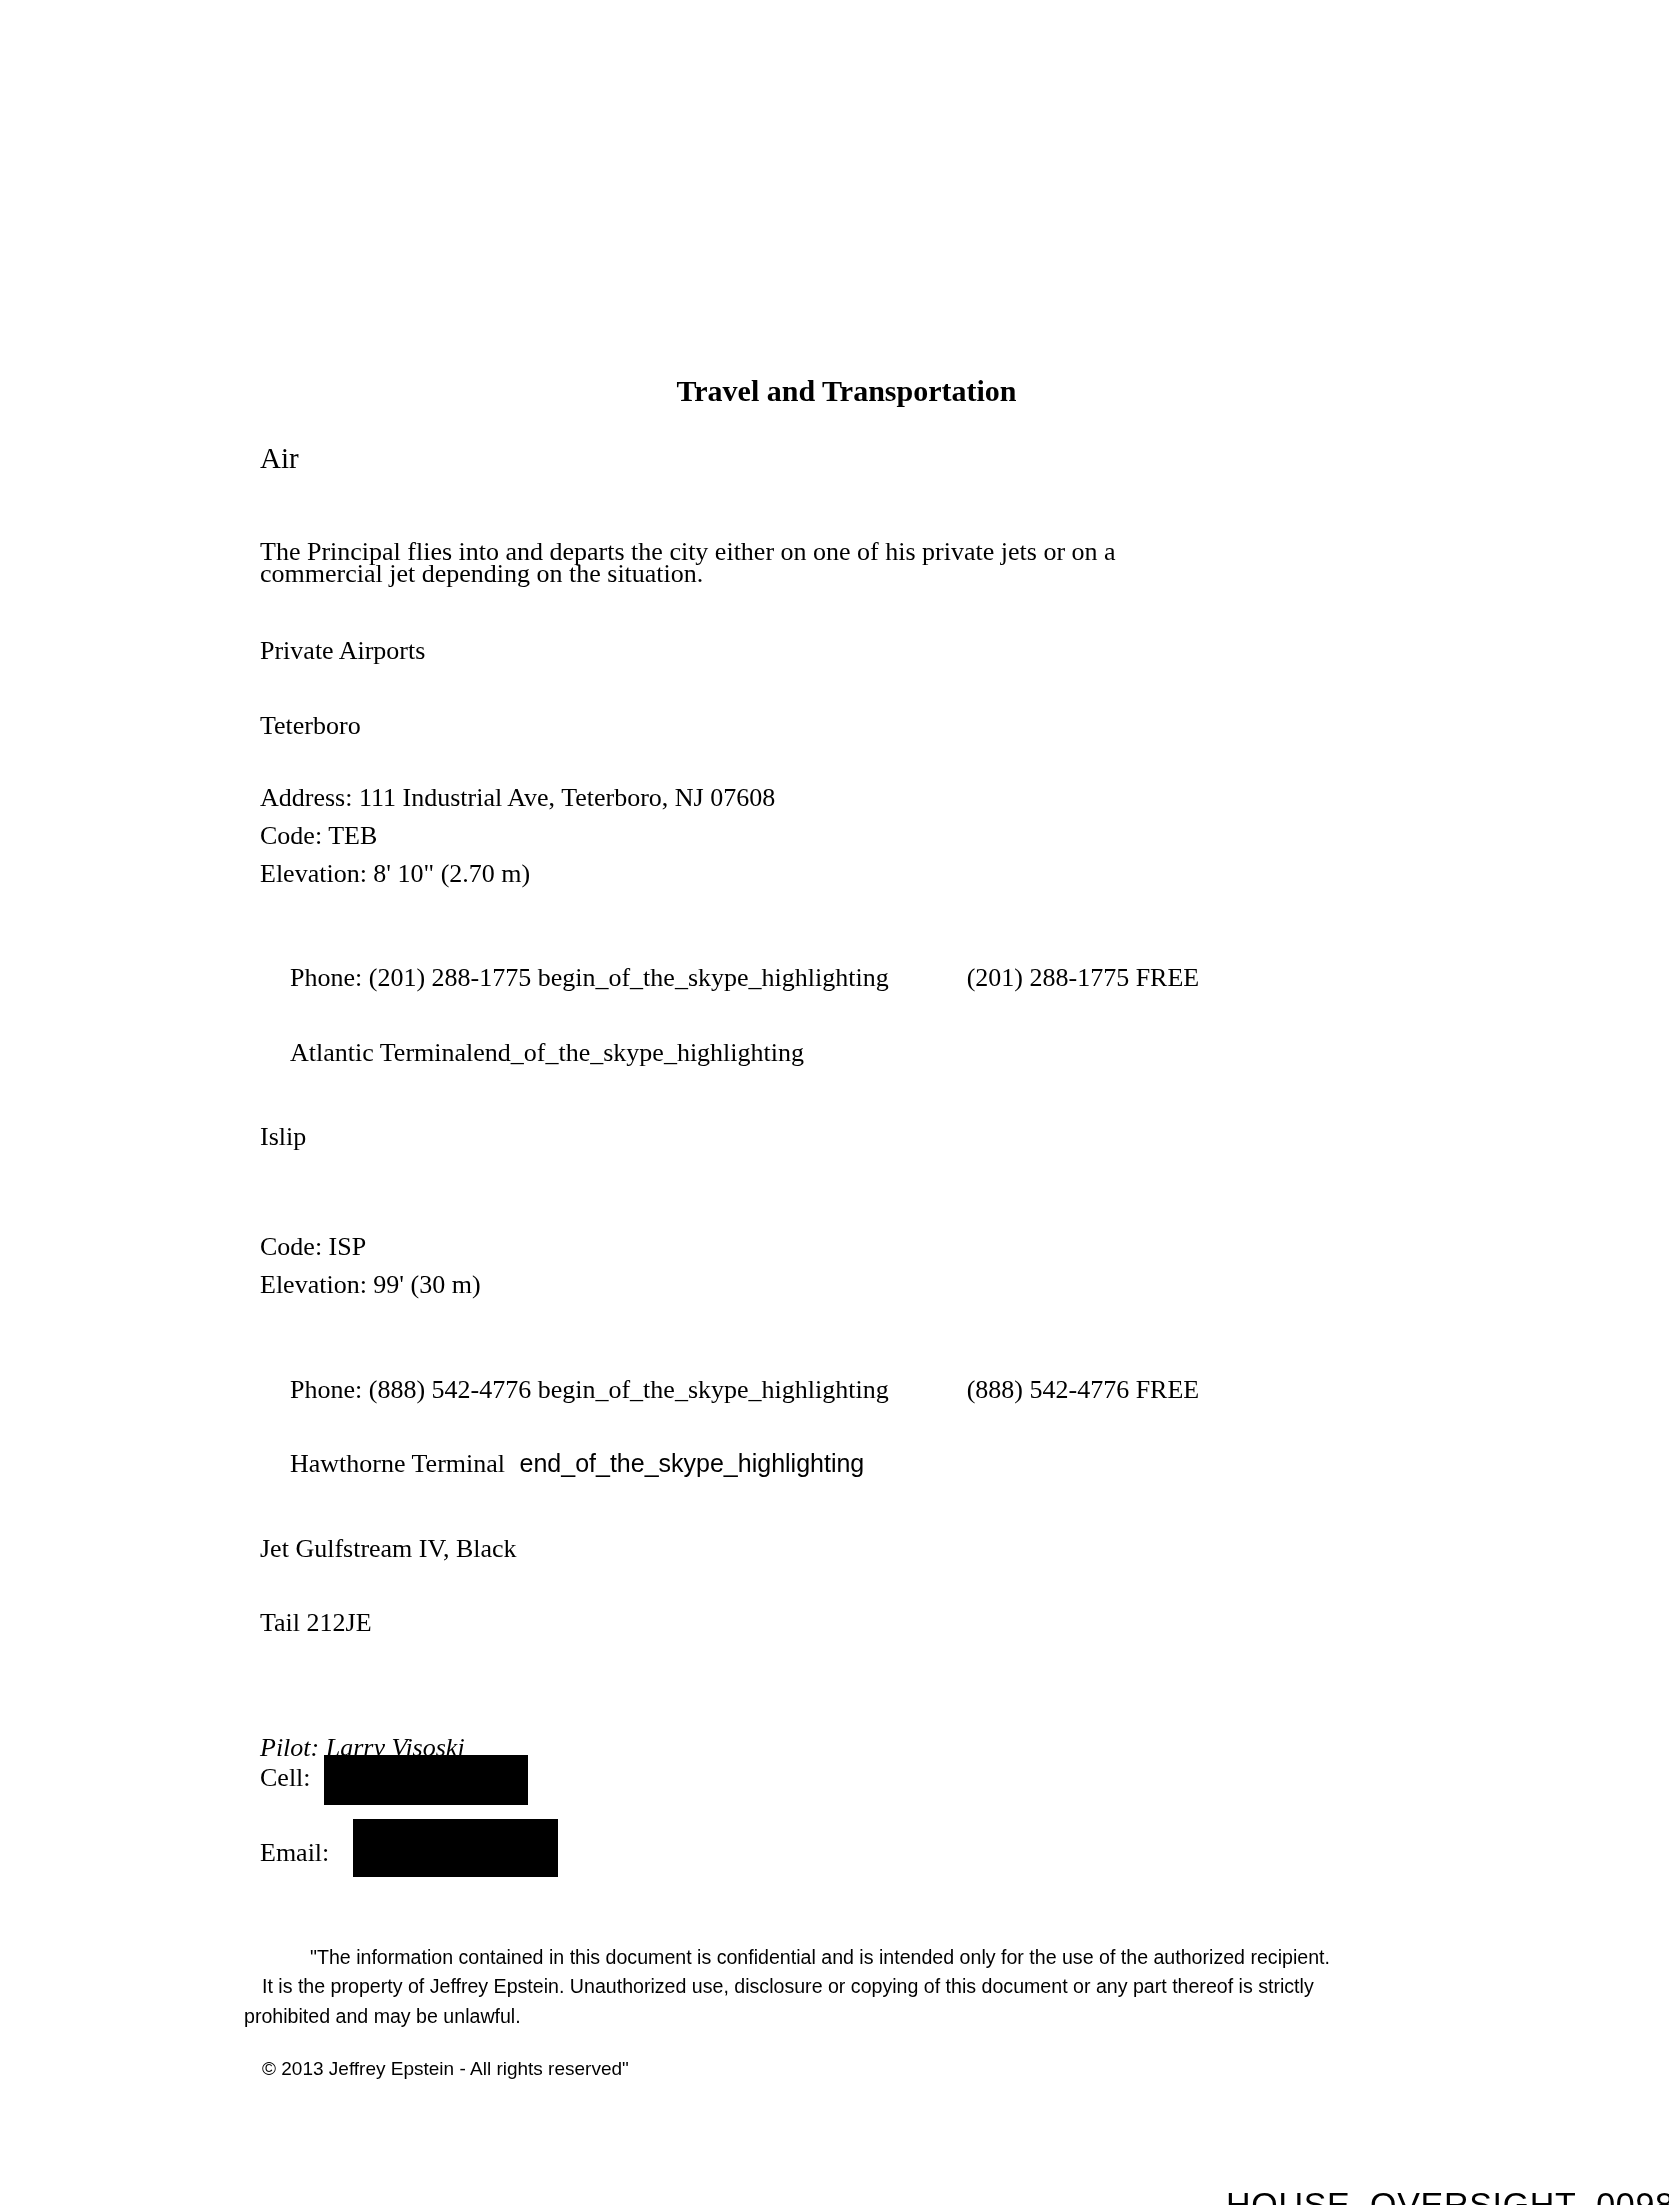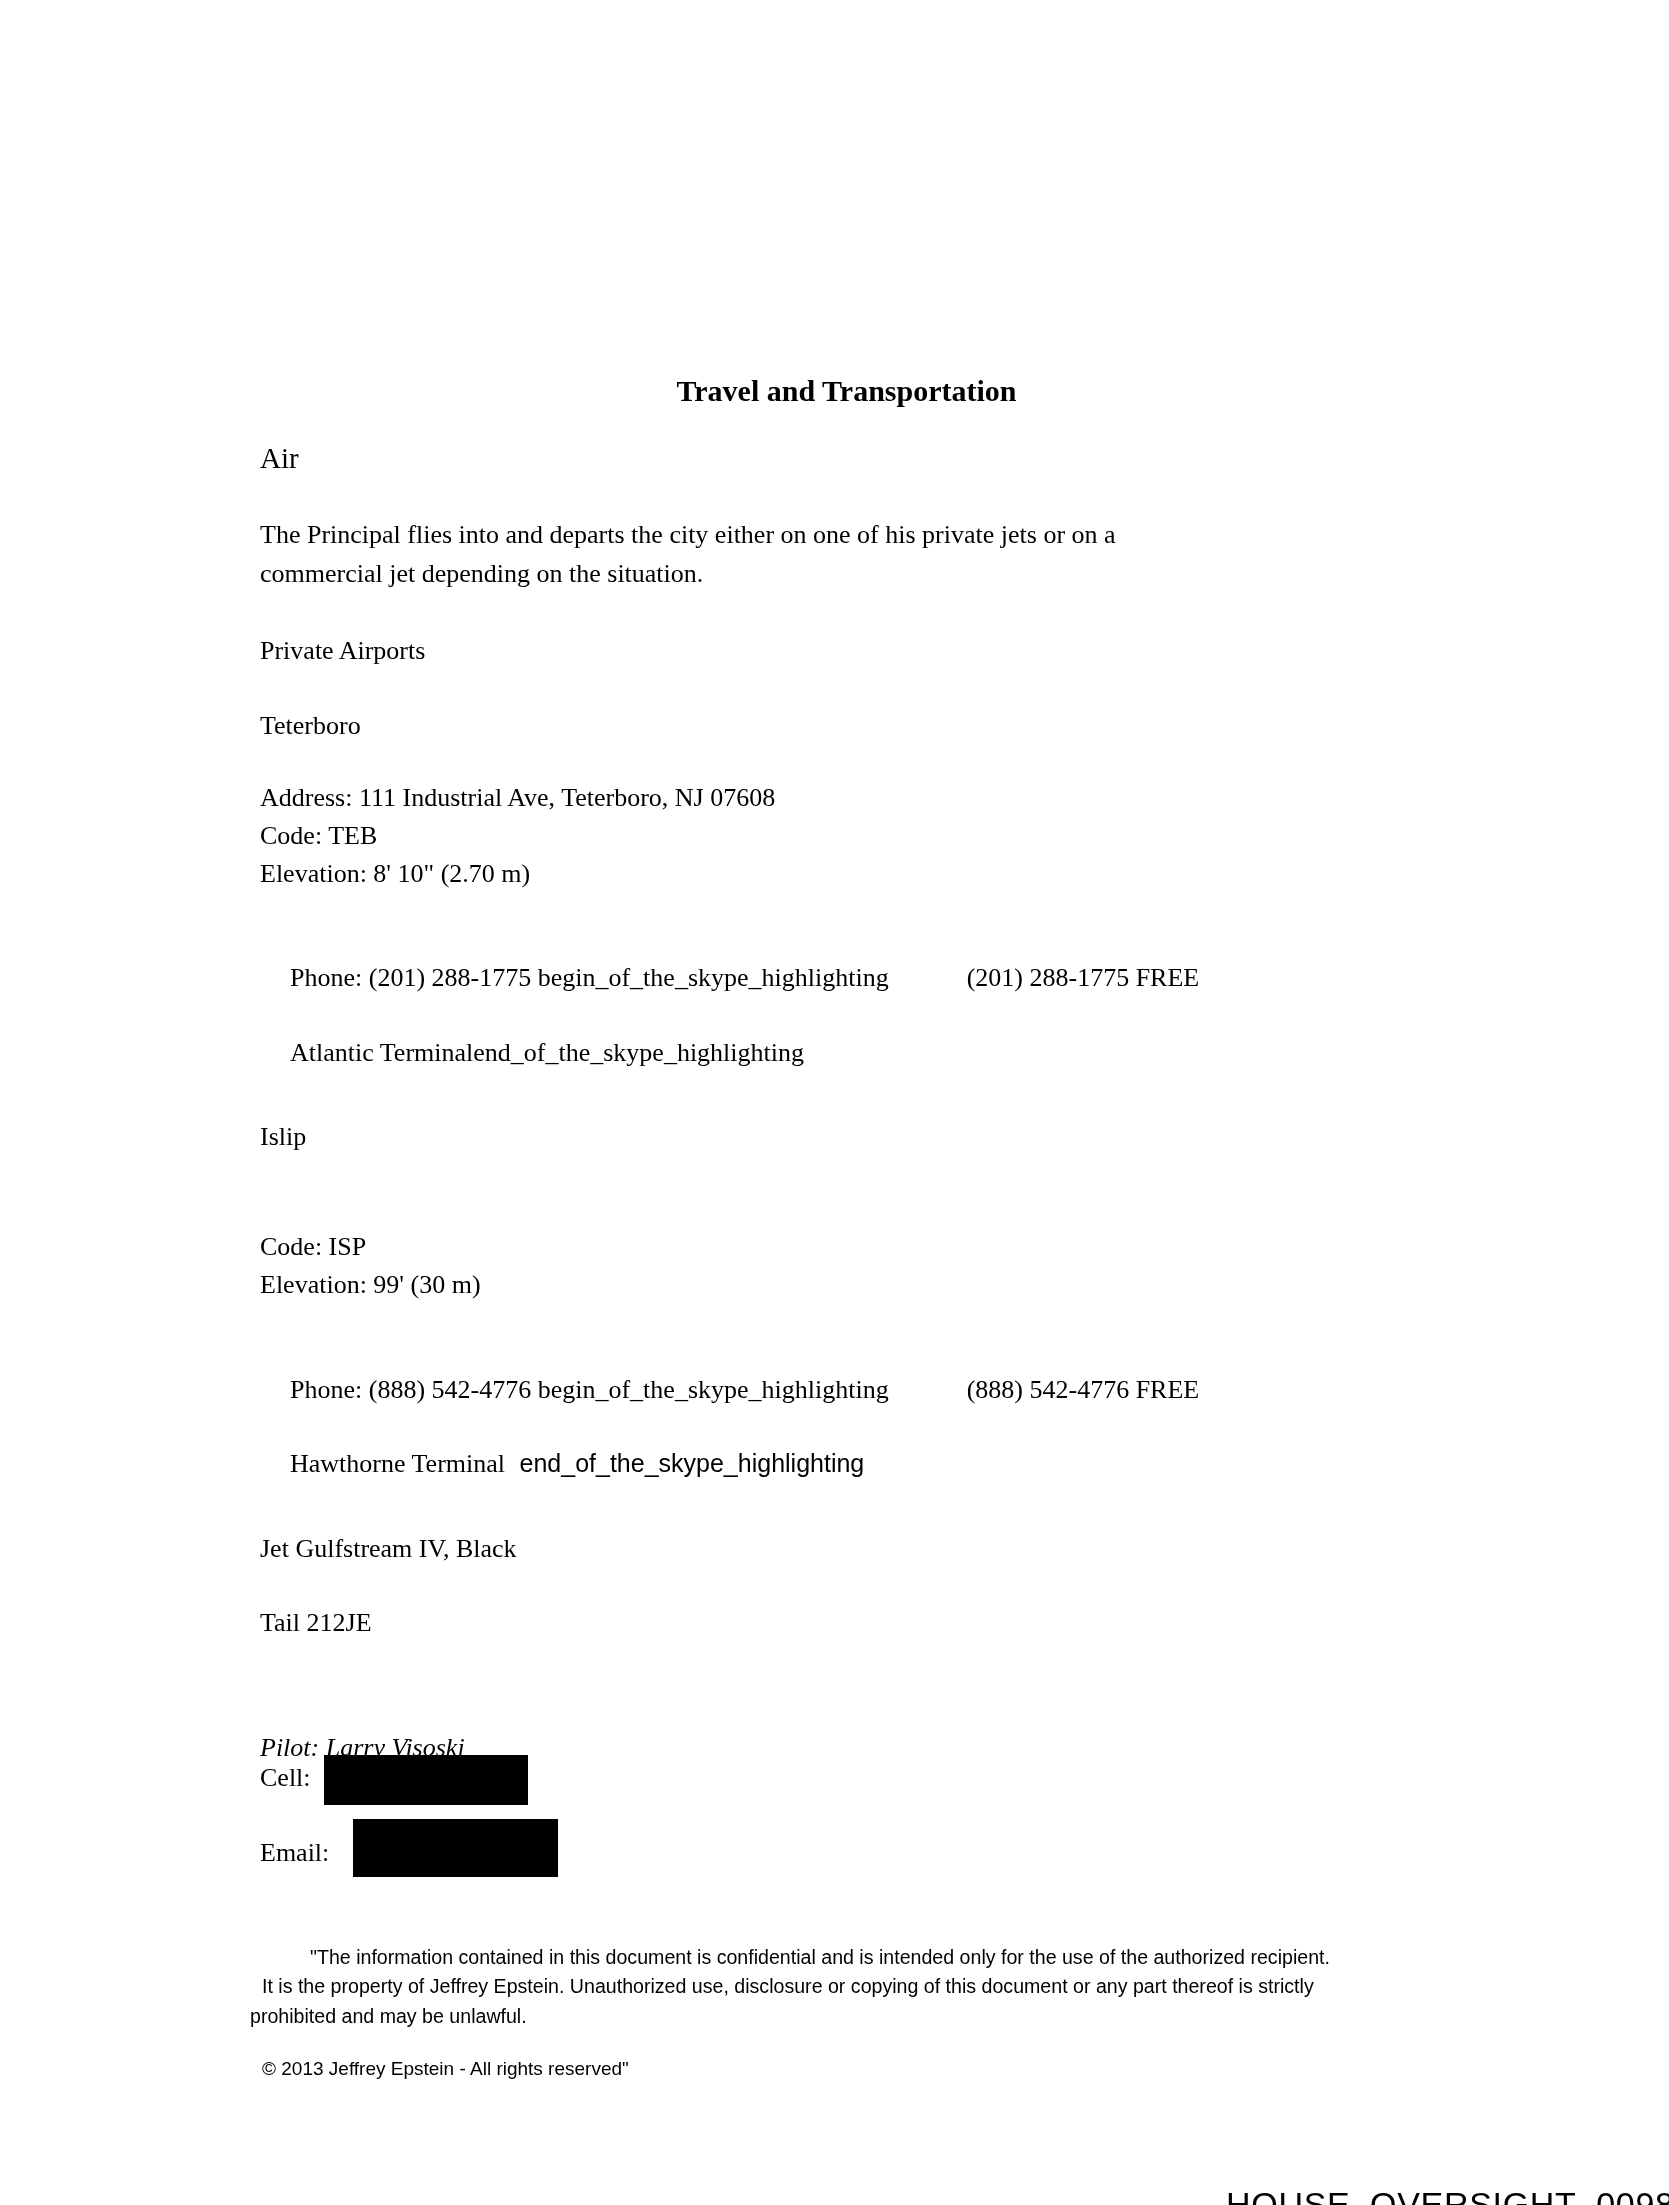--- a/index.html
+++ b/index.html
@@ -64,21 +64,21 @@
 </style>
 </head>
 <body>
 
 <div class="page">
 
   <div class="line doc-title" style="top:357px;">Travel and Transportation</div>
 
   <div class="line body-left heading-bold" style="top:425px;">Air</div>
 
-  <div class="line body-left" style="top:503px;">The Principal flies into and departs the city either on one of his private jets or on a</div>
+  <div class="line body-left" style="top:520px;">The Principal flies into and departs the city either on one of his private jets or on a</div>
   <div class="line body-left" style="top:542px;">commercial jet depending on the situation.</div>
 
   <div class="line body-left" style="top:619px;">Private Airports</div>
 
   <div class="line body-left" style="top:694px;">Teterboro</div>
   <div class="line body-left" style="top:766px;">Address: 111 Industrial Ave, Teterboro, NJ 07608</div>
   <div class="line body-left" style="top:804px;">Code: TEB</div>
   <div class="line body-left" style="top:842px;">Elevation: 8' 10" (2.70 m)</div>
   <div class="line body-left" style="top:915px;">
     <span>Phone: (201) 288-1775 begin_of_the_skype_highlighting</span><span class="phone-gap"></span><span>(201) 288-1775 FREE</span>
@@ -102,20 +102,20 @@
   <div class="line body-left" style="top:1716px;font-style:italic;">Pilot: Larry Visoski</div>
 
   <div class="line body-left" style="top:1746px;">Cell:</div>
   <div class="redaction" style="left:308px; top:1739px; width:204px; height:50px;"></div>
 
   <div class="line body-left" style="top:1821px;">Email:</div>
   <div class="redaction" style="left:337px; top:1803px; width:205px; height:58px;"></div>
 
   <div class="line footer-sans" style="left:294px; top:1930px;">"The information contained in this document is confidential and is intended only for the use of the authorized recipient.</div>
   <div class="line footer-sans" style="left:246px; top:1959px;">It is the property of Jeffrey Epstein. Unauthorized use, disclosure or copying of this document or any part thereof is strictly</div>
-  <div class="line footer-sans" style="left:234px; top:1989px;">prohibited and may be unlawful.</div>
+  <div class="line footer-sans" style="left:228px; top:1989px;">prohibited and may be unlawful.</div>
 
   <div class="line copyright-sans" style="left:246px; top:2042px;">© 2013 Jeffrey Epstein - All rights reserved"</div>
 
   <div class="line bates" style="left:1210px; top:2168px;">HOUSE_OVERSIGHT_009835</div>
 
 </div>
 
 
 </body></html>

